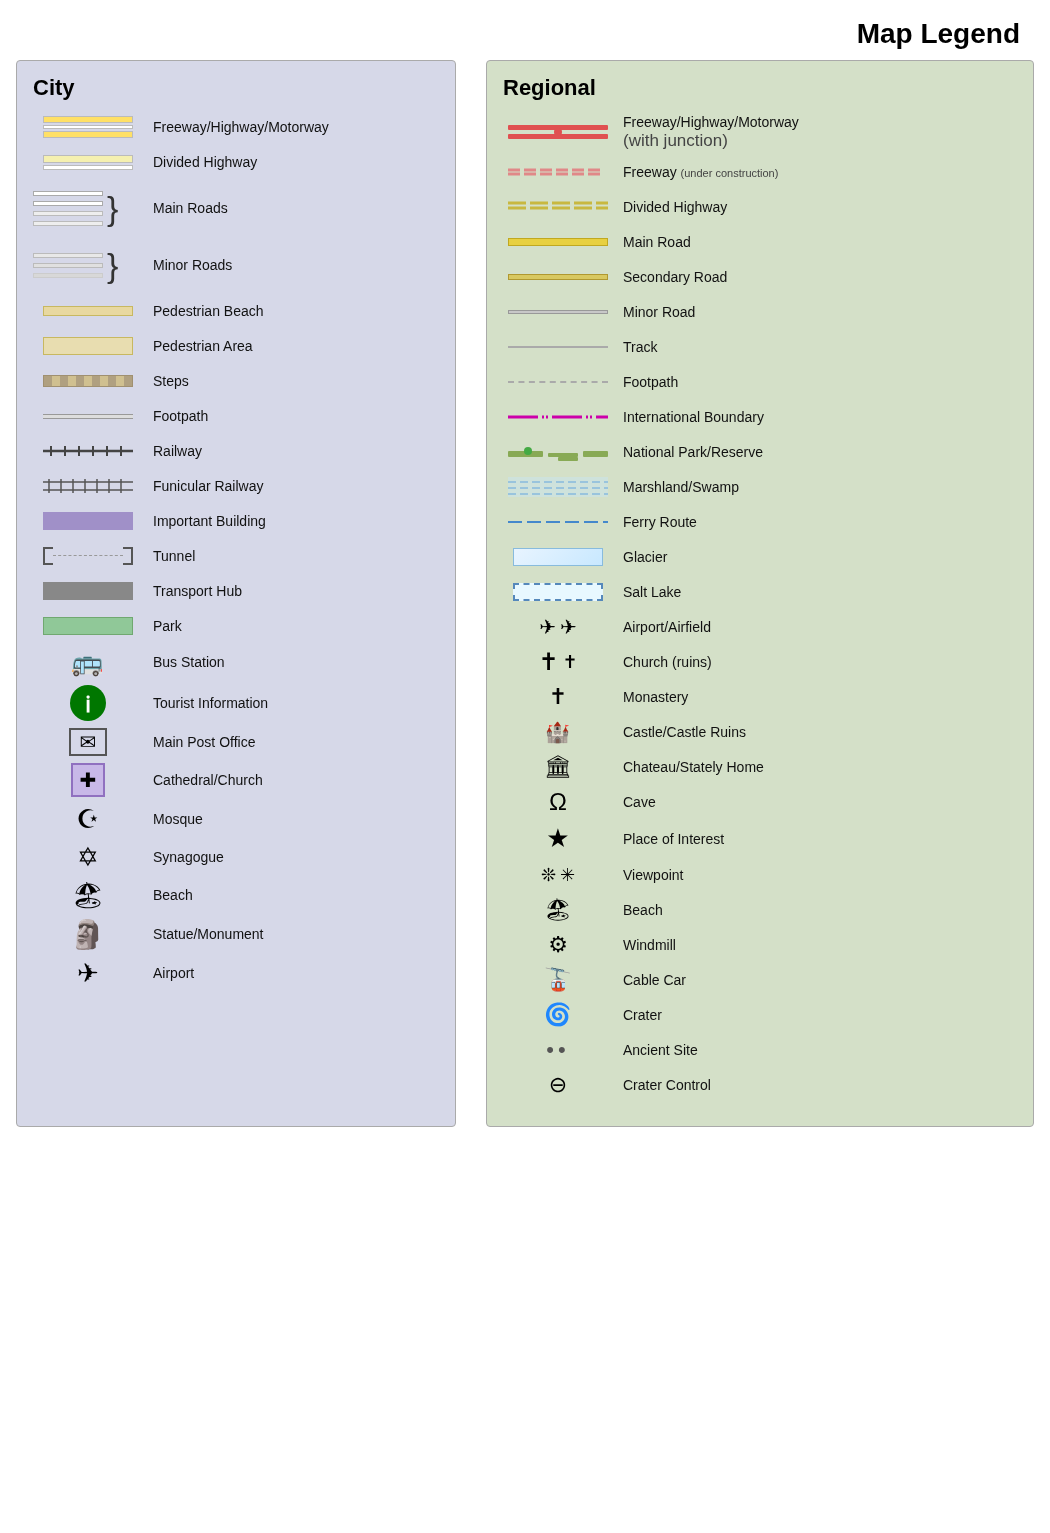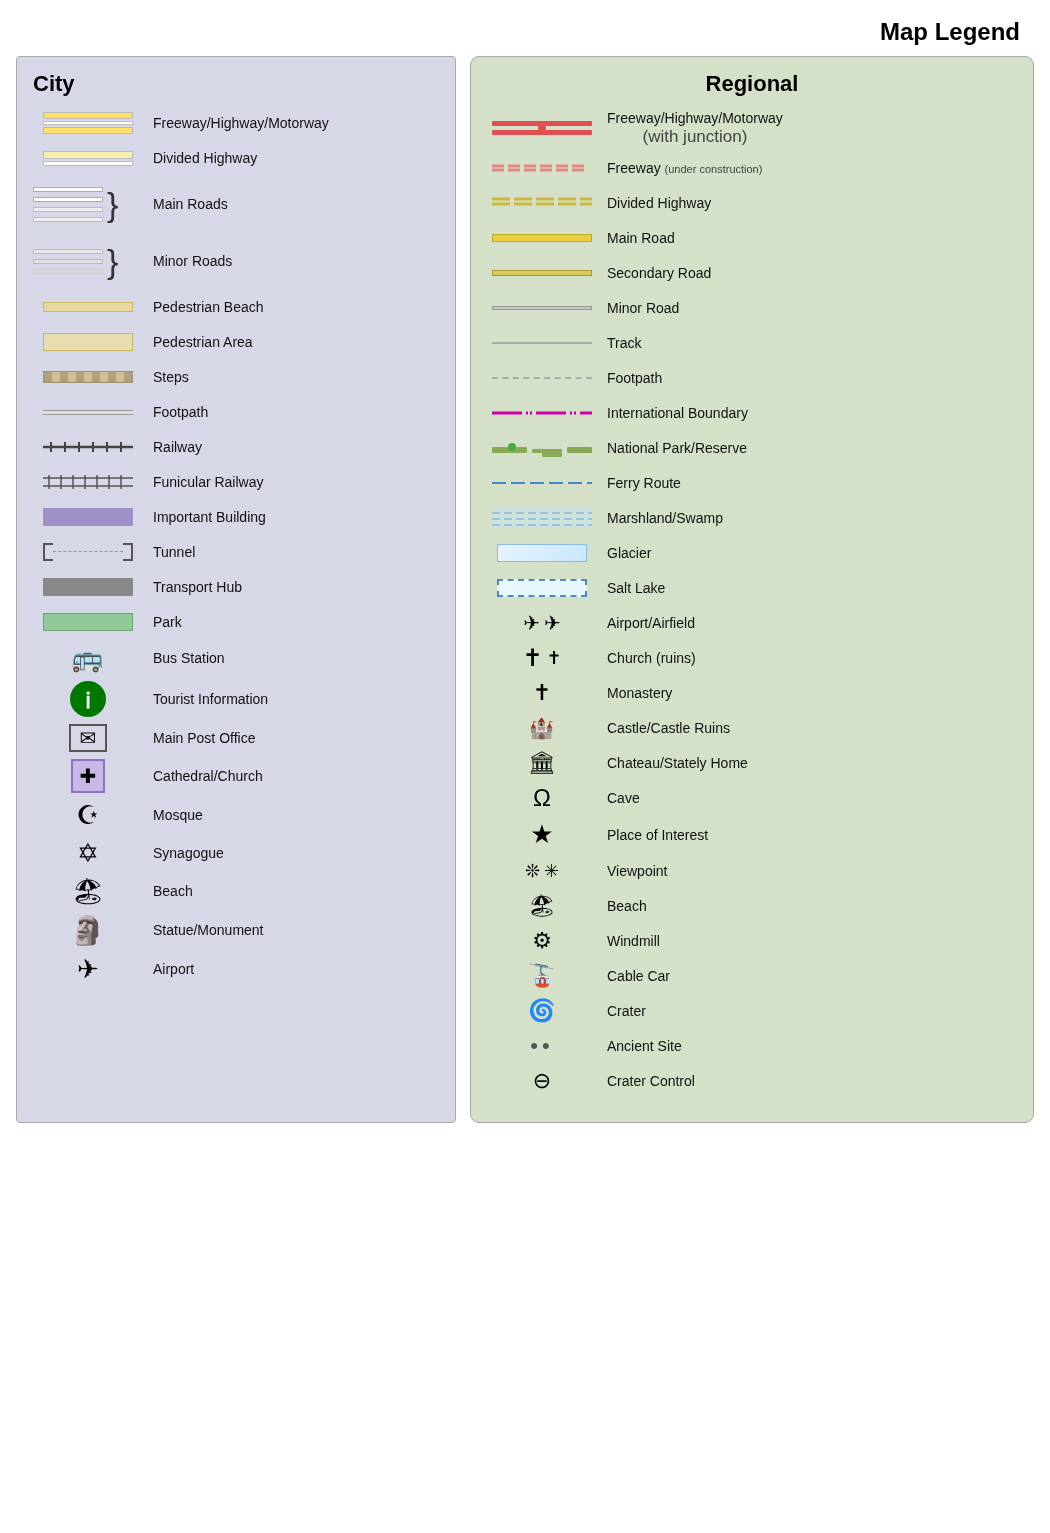--- a/index.html
+++ b/index.html
@@ -8,28 +8,28 @@
       min-height: 1533px;
       background: #fff;
       font-family: Arial, sans-serif;
       font-size: 14px;
       position: relative;
     }
 
     .page-title {
       text-align: right;
       padding: 18px 30px 10px 0;
-      font-size: 24px;
+      font-size: 28px;
       font-weight: bold;
       color: #000;
     }
 
     .columns-container {
       display: flex;
-      gap: 14px;
+      gap: 30px;
       padding: 0 16px 20px 16px;
     }
 
     
     .city-column {
       background: #d6d8e8;
       border: 1.5px solid #aaa;
       border-radius: 4px;
       padding: 14px 16px 20px 16px;
       width: 440px;
@@ -40,24 +40,23 @@
       font-size: 22px;
       font-weight: bold;
       color: #000;
       margin-bottom: 12px;
     }
 
     
     .regional-column {
       background: #d4e0c8;
       border: 1.5px solid #aaa;
-      border-radius: 9px;
+      border-radius: 4px;
       padding: 14px 16px 20px 16px;
       flex: 1;
-      text-align: center;
     }
 
     .regional-column .col-title {
       font-size: 22px;
       font-weight: bold;
       color: #000;
       margin-bottom: 12px;
     }
 
     
@@ -604,41 +603,41 @@
           <rect x="40" y="10" width="30" height="4" fill="#88aa55" rx="1"></rect>
           <rect x="50" y="14" width="20" height="4" fill="#88aa55" rx="1"></rect>
           <rect x="75" y="8" width="25" height="6" fill="#88aa55" rx="1"></rect>
         </svg>
       </div>
       <span class="label">National Park/Reserve</span>
     </div>
 
     <div class="legend-item">
       <div class="symbol">
-        <svg width="100" height="5">
-          <line x1="0" y1="2" x2="100" y2="2" stroke="#4488cc" stroke-width="2" stroke-dasharray="14,5"></line>
-        </svg>
-      </div>
-      <span class="label">Ferry Route</span>
-    </div>
-
-    <div class="legend-item">
-      <div class="symbol">
         <svg width="100" height="22" class="marsh-svg">
           <rect x="0" y="0" width="100" height="22" fill="#c8e4f0" opacity="0.5"></rect>
           <line x1="0" y1="5" x2="100" y2="5" stroke="#88bbdd" stroke-width="1.5" stroke-dasharray="8,4"></line>
           <line x1="0" y1="11" x2="100" y2="11" stroke="#88bbdd" stroke-width="1.5" stroke-dasharray="8,4"></line>
           <line x1="0" y1="17" x2="100" y2="17" stroke="#88bbdd" stroke-width="1.5" stroke-dasharray="8,4"></line>
         </svg>
       </div>
       <span class="label">Marshland/Swamp</span>
     </div>
 
     <div class="legend-item">
       <div class="symbol">
+        <svg width="100" height="5">
+          <line x1="0" y1="2" x2="100" y2="2" stroke="#4488cc" stroke-width="2" stroke-dasharray="14,5"></line>
+        </svg>
+      </div>
+      <span class="label">Ferry Route</span>
+    </div>
+
+    <div class="legend-item">
+      <div class="symbol">
         <div class="reg-glacier"></div>
       </div>
       <span class="label">Glacier</span>
     </div>
 
     <div class="legend-item">
       <div class="symbol">
         <div class="reg-salt-lake"></div>
       </div>
       <span class="label">Salt Lake</span>

